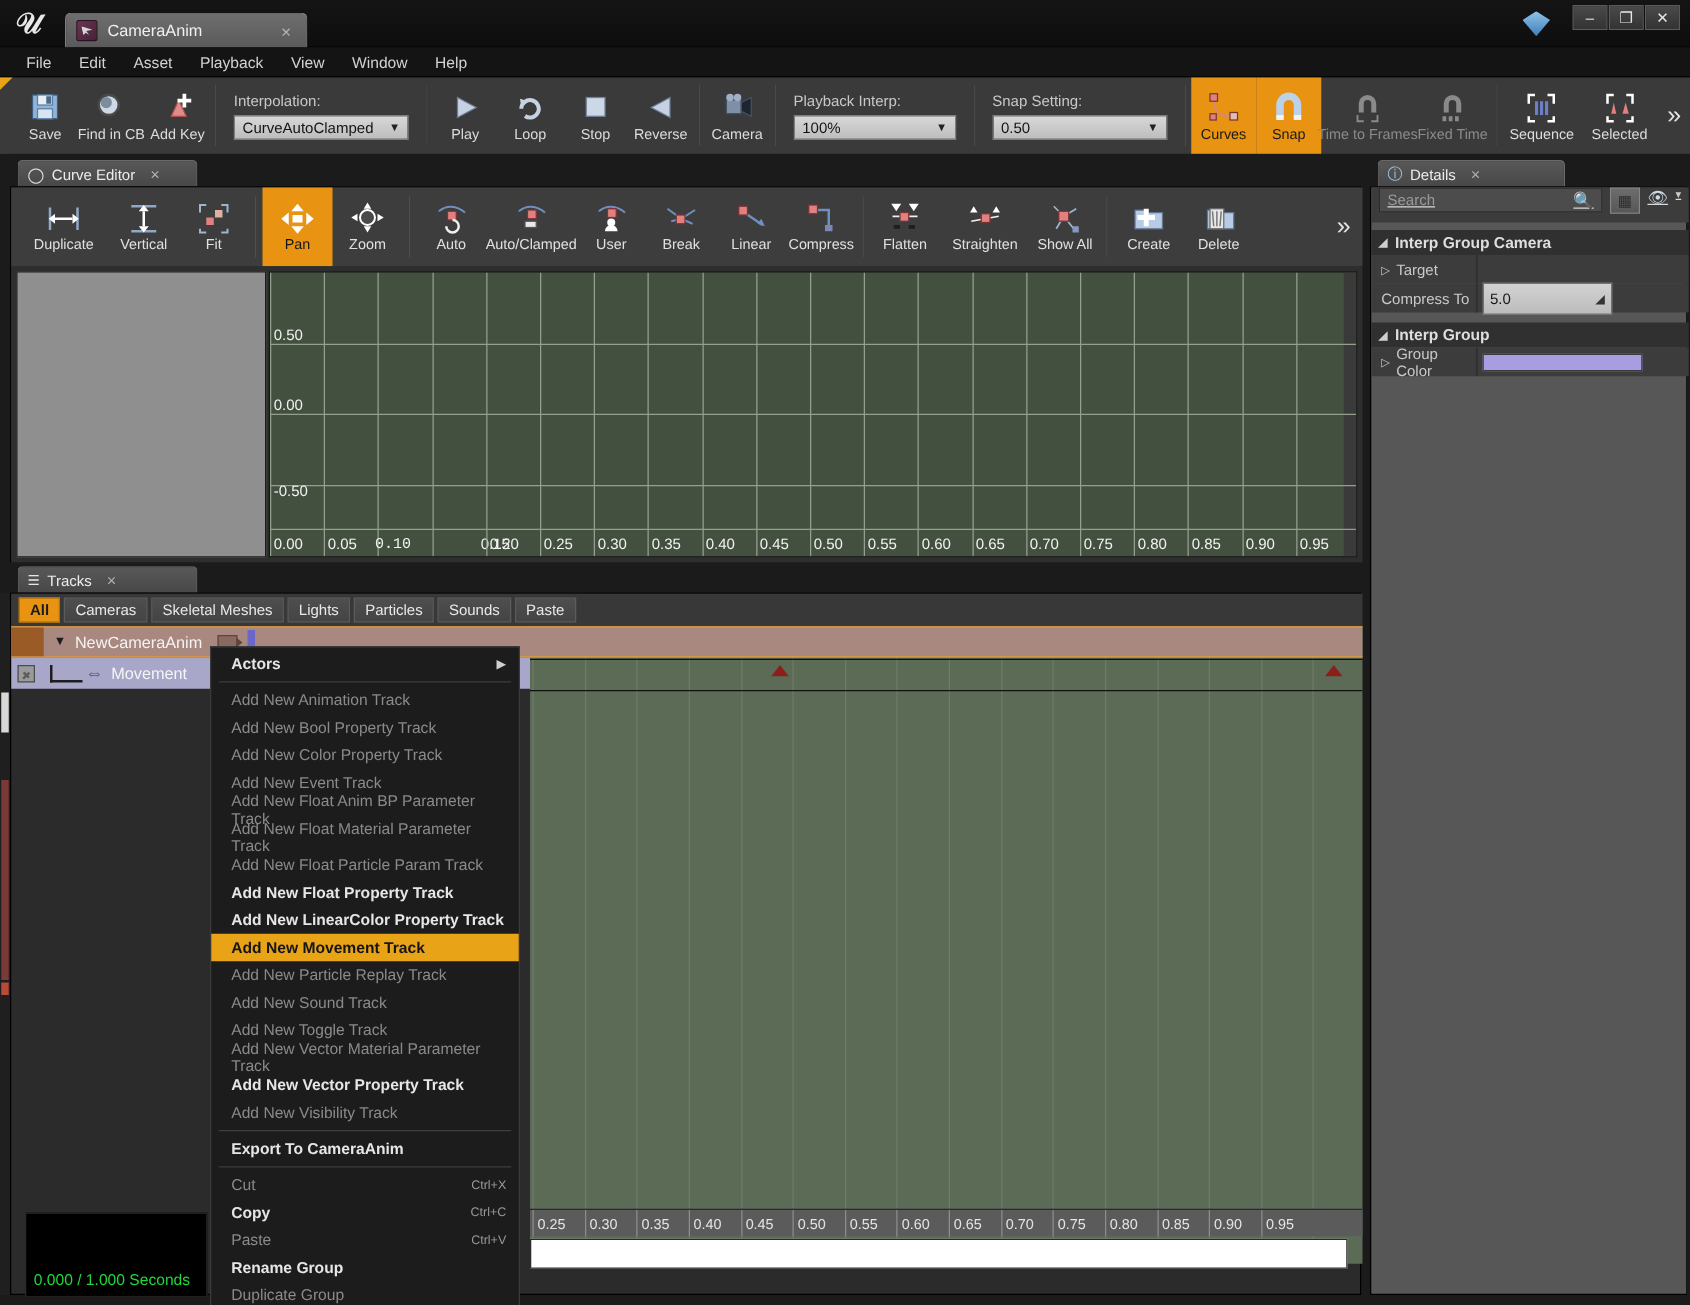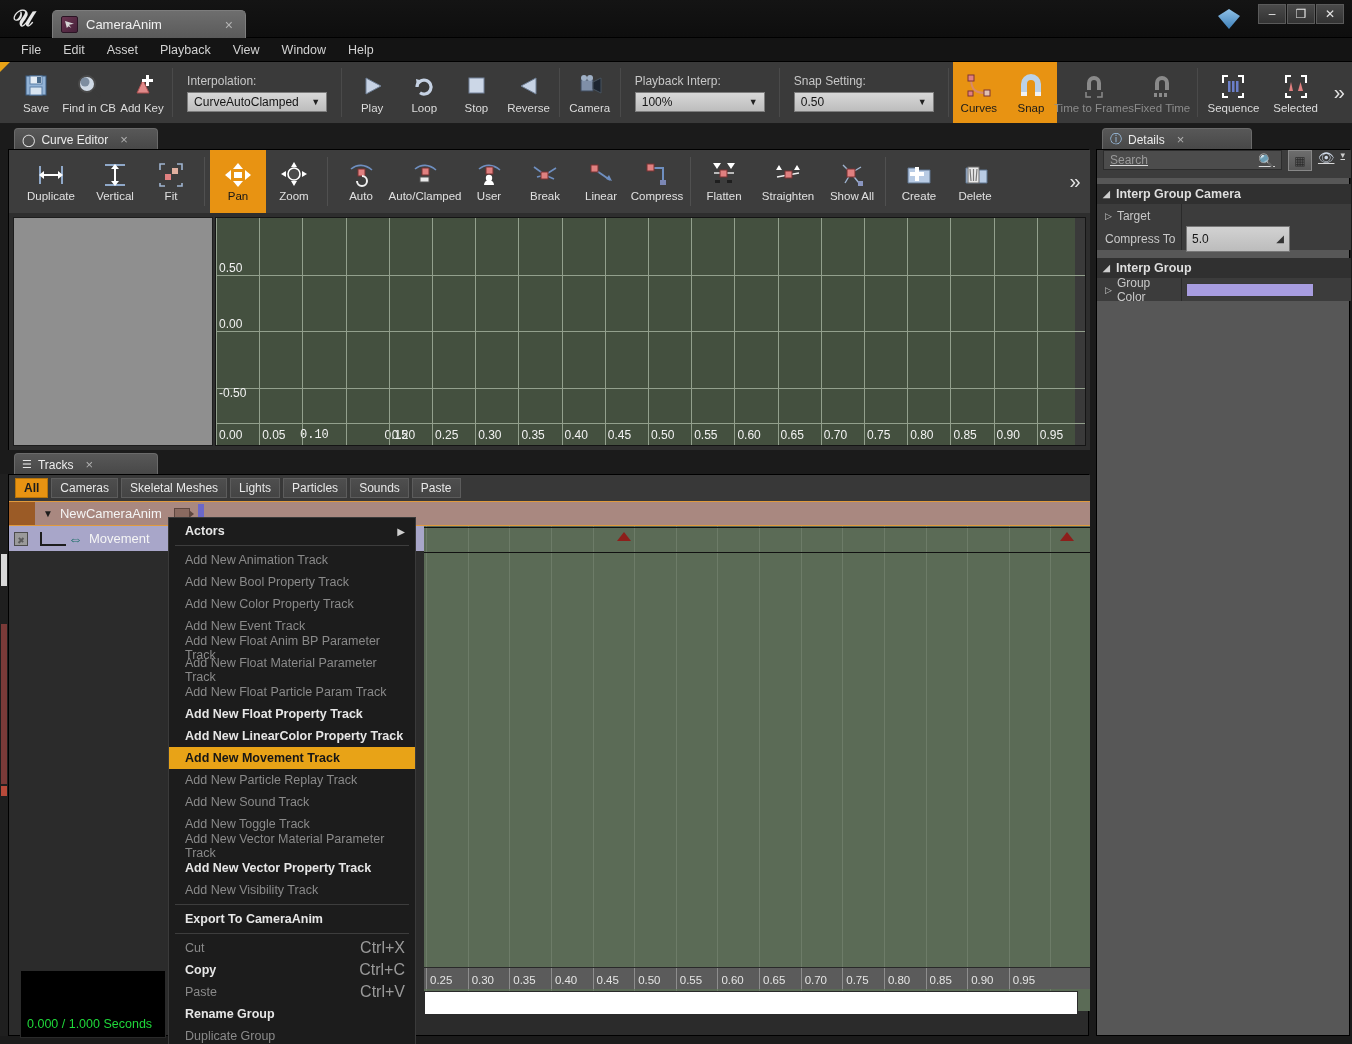--- a/index.html
+++ b/index.html
@@ -250,21 +250,21 @@
     position:absolute; left:168px; top:517px; width:248px;
     background:#1c1c1c; border:1px solid #3a3a3a; z-index:50;
     padding:2px 0;
   }
   .ctxmenu .mrow{
     height:22px; display:flex; align-items:center; padding:0 10px 0 16px;
     color:#e6e6e6; font-size:12.5px; justify-content:space-between;
   }
   .ctxmenu .mrow.dis{ color:#8a8a8a; }
   .ctxmenu .mrow.sel{ background:#e8a317; color:#161616; }
-  .ctxmenu .mrow .sc{ font-size:16px; color:#9a9a9a; }
+  .ctxmenu .mrow .sc{ font-size:10px; color:#9a9a9a; }
   .ctxmenu .sub{ font-size:10px; color:#cfcfcf; }
   .ctxmenu .sep{ height:1px; background:#3d3d3d; margin:3px 6px; }
 </style>
 </head>
 <body>
 
 <div class="titlebar">
   <div class="ue-logo">𝒰</div>
   <div class="tab-asset">
     <div class="ic"></div>

